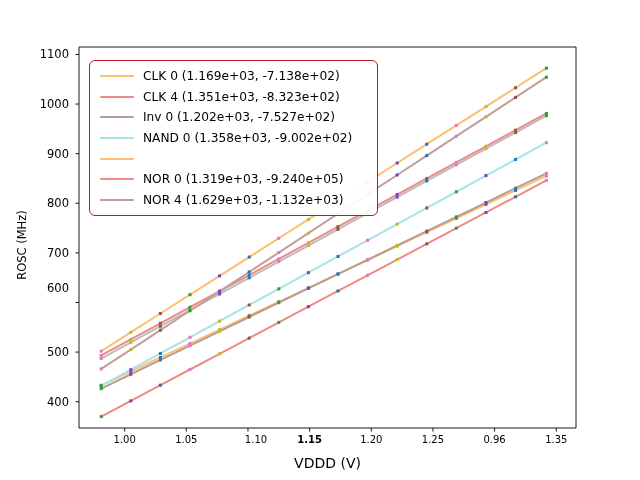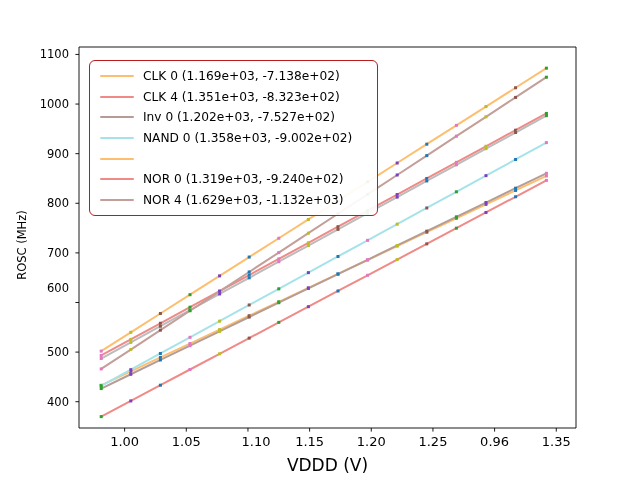--- a/index.html
+++ b/index.html
@@ -40,36 +40,36 @@
     font-size: 11.5px;
     transform: rotate(-90deg);
     transform-origin: center center;
   }
   .xlabel {
     position: absolute;
     left: 79px;
     top: 455px;
     width: 497px;
     text-align: center;
-    font-size: 17px;
+    font-size: 14px;
   }
   #plotsvg {
     position: absolute;
     left: 0; top: 0;
   }
   .tick-label-y {
     position: absolute;
     font-size: 11.5px;
     text-align: right;
     width: 42px;
     transform: translateY(-50%);
   }
   .tick-label-x {
     position: absolute;
-    font-size: 13px;
+    font-size: 10px;
     text-align: center;
     width: 60px;
     transform: translateX(-50%);
   }
   
   #legend {
     position: absolute;
     left: 89px;
     top: 60px;
     width: 289px;
@@ -281,21 +281,21 @@
       <div class="tick-label-y" style="left: 27px; top: 252.879px;">700</div>
       <div class="tick-label-y" style="left: 27px; top: 203.27px;">800</div>
       <div class="tick-label-y" style="left: 27px; top: 153.66px;">900</div>
       <div class="tick-label-y" style="left: 27px; top: 104.051px;">1000</div>
       <div class="tick-label-y" style="left: 27px; top: 54.4414px;">1100</div>
     </div>
   <div id="xtick-container">
       <div class="tick-label-x" style="left: 124.63px; top: 434px;">1.00</div>
       <div class="tick-label-x" style="left: 186.293px; top: 434px;">1.05</div>
       <div class="tick-label-x" style="left: 256px; top: 434px;">1.10</div>
-      <div class="tick-label-x" style="left: 309.618px; top: 434px;">1.15</div>
+      <div class="tick-label-x" style="left: 309.618px; top: 434px; font-weight: bold;">1.15</div>
       <div class="tick-label-x" style="left: 371.28px; top: 434px;">1.20</div>
       <div class="tick-label-x" style="left: 432.943px; top: 434px;">1.25</div>
       <div class="tick-label-x" style="left: 494.605px; top: 434px;">0.96</div>
       <div class="tick-label-x" style="left: 556.268px; top: 434px;">1.35</div>
     </div>
 
   <div id="legend">
       <div class="legend-row">
         <span class="legend-swatch" style="background: rgb(253, 191, 111);"></span>
         <span class="legend-text">CLK 0 (1.169e+03, -7.138e+02)</span>
@@ -310,21 +310,21 @@
       </div>
       <div class="legend-row">
         <span class="legend-swatch" style="background: rgb(166, 227, 233);"></span>
         <span class="legend-text">NAND 0 (1.358e+03, -9.002e+02)</span>
       </div>
       <div class="legend-row">
         <span class="legend-swatch" style="background: rgb(253, 191, 111);"></span>
       </div>
       <div class="legend-row">
         <span class="legend-swatch" style="background: rgb(239, 138, 135);"></span>
-        <span class="legend-text">NOR 0 (1.319e+03, -9.240e+02)</span>
+        <span class="legend-text">NOR 0 (1.319e+03, -9.240e+05)</span>
       </div>
       <div class="legend-row">
         <span class="legend-swatch" style="background: rgb(196, 158, 152);"></span>
         <span class="legend-text">NOR 4 (1.629e+03, -1.132e+03)</span>
       </div>
     </div>
 
 </div>
 
 </body></html>

